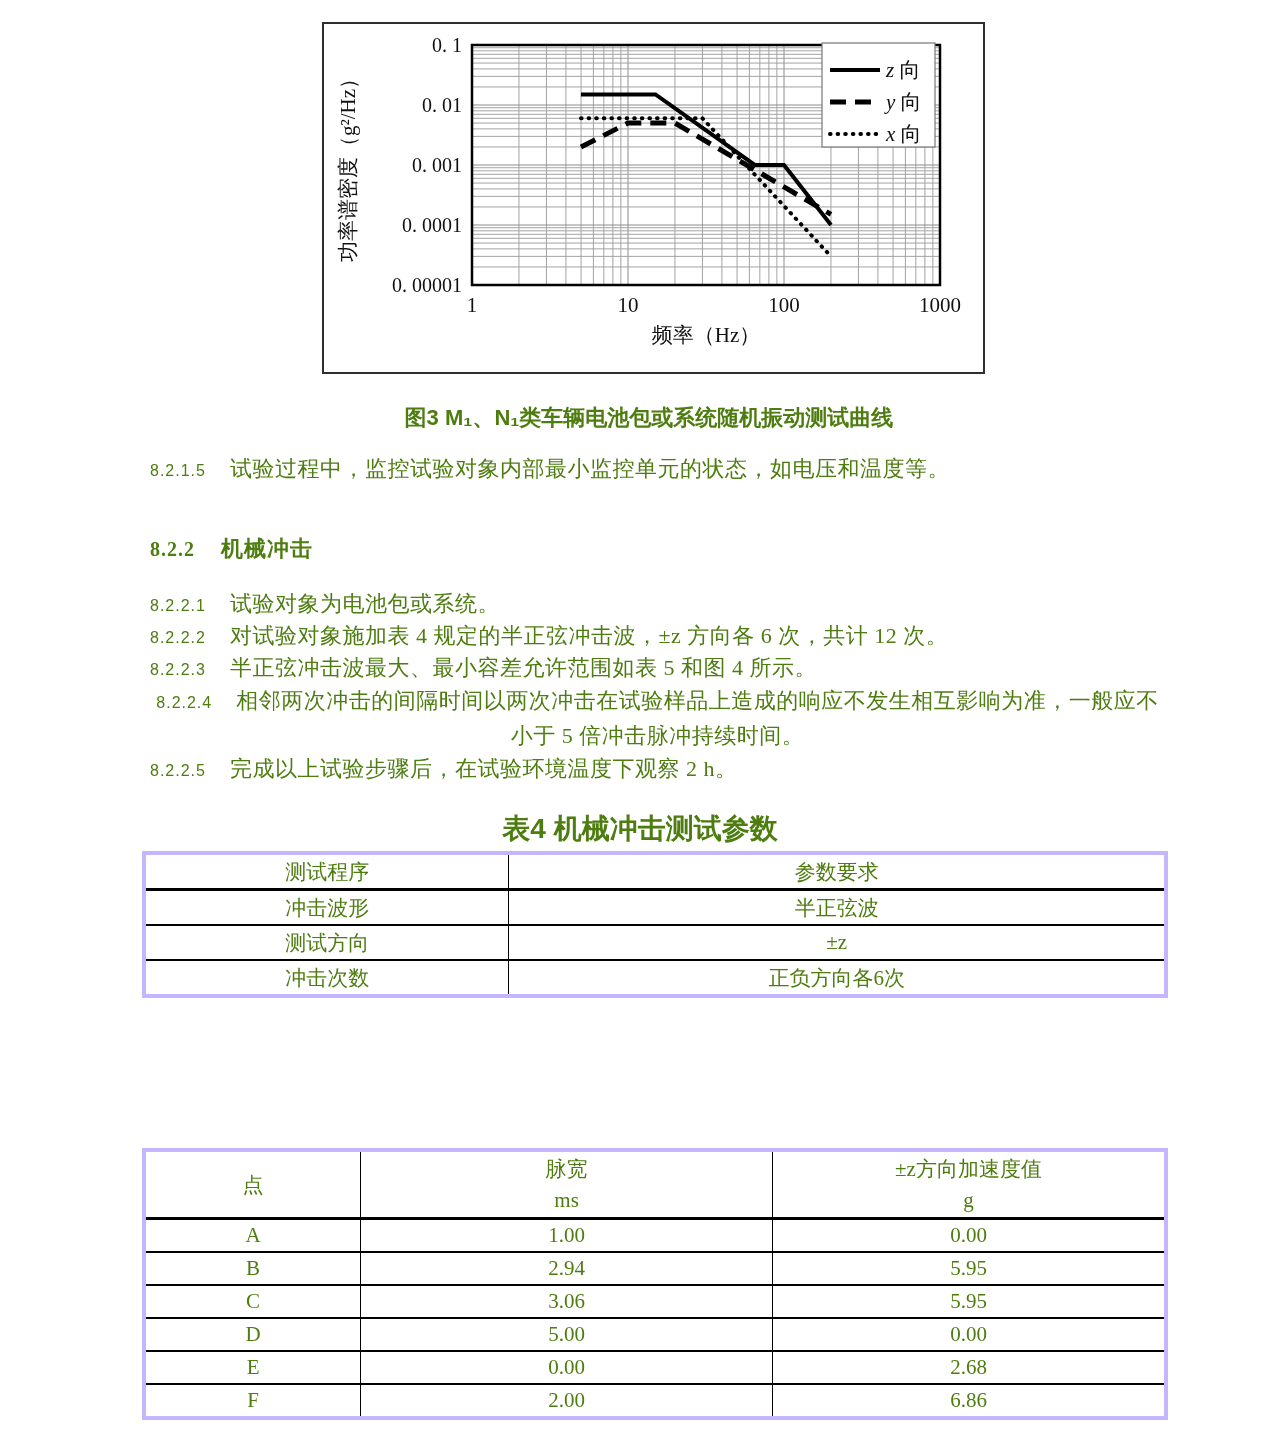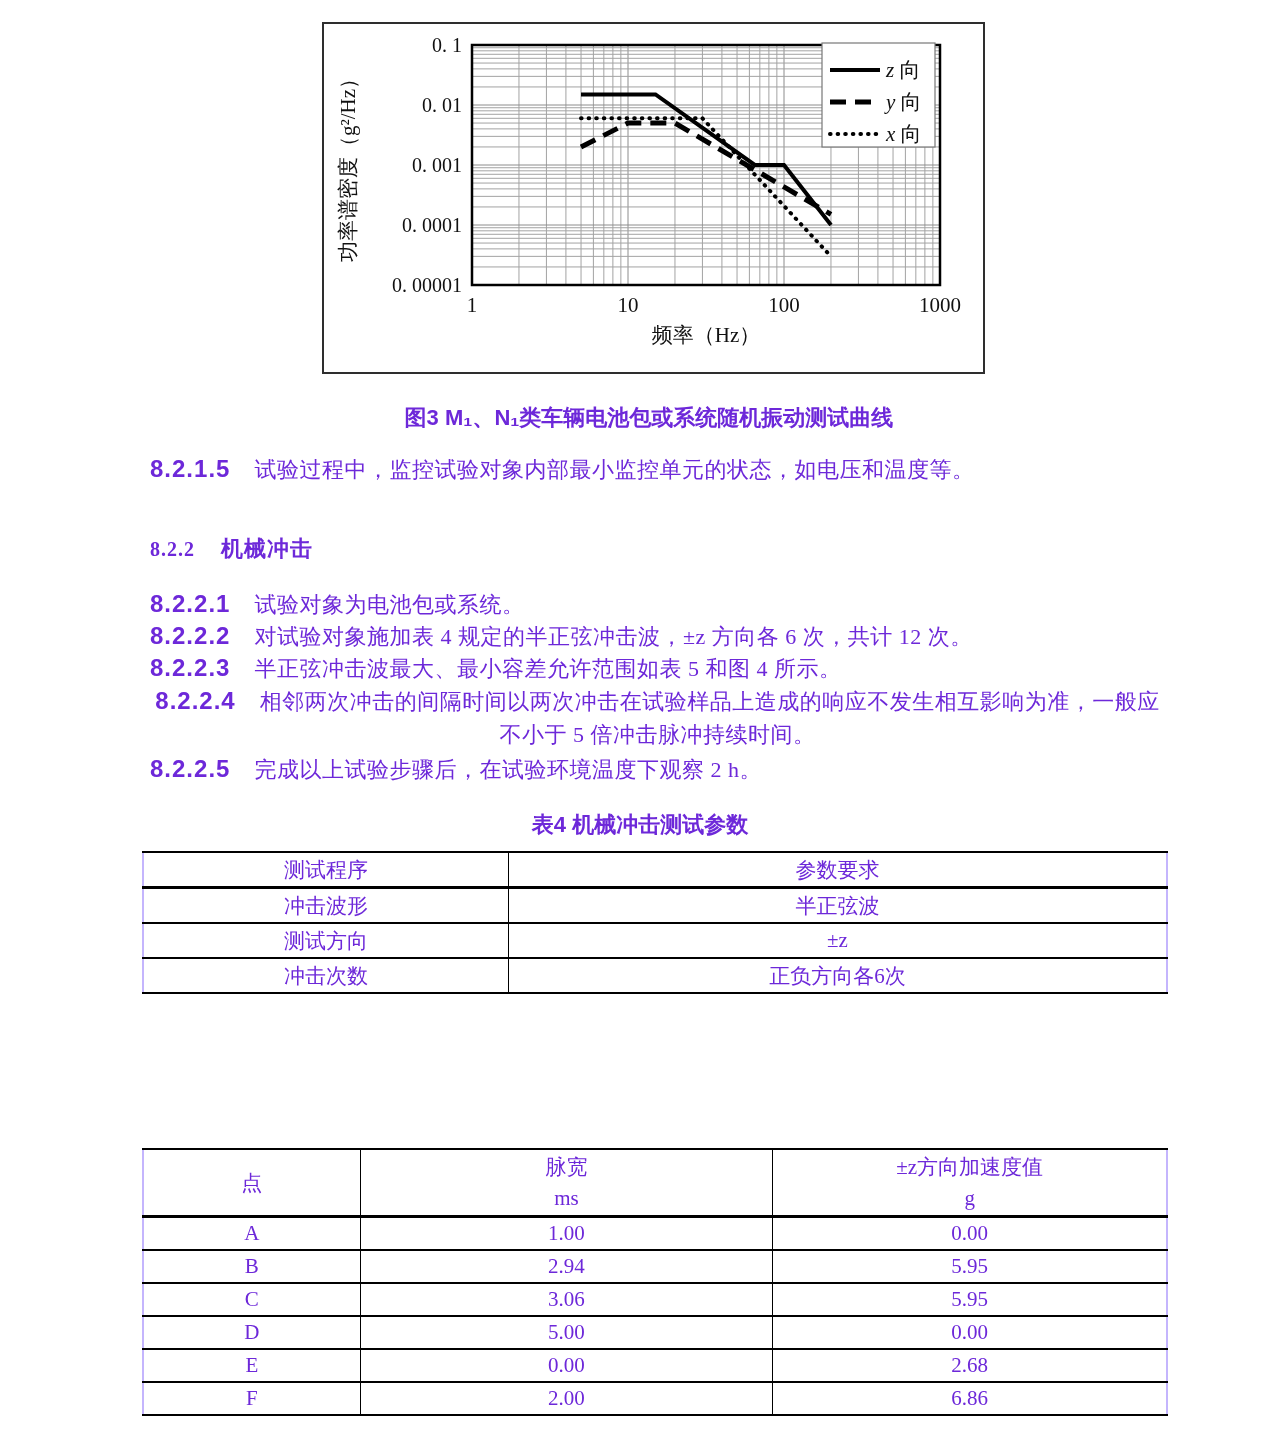--- a/index.html
+++ b/index.html
@@ -1,46 +1,46 @@
 <!DOCTYPE html>
 <html><head>
 <meta charset="utf-8">
 <style>
   html,body{margin:0;padding:0;background:#fff;}
   .page{position:relative;width:1280px;height:1444px;background:#ffffff;
-        font-family:"Liberation Serif","DejaVu Serif",serif;color:#6d28d9;overflow:hidden;}
+        font-family:"Liberation Serif","DejaVu Serif",serif;color:#4d7c0f;overflow:hidden;}
 
   
   .figure-box{position:absolute;left:322px;top:22px;width:663px;height:352px;background:#fff;}
   .figure-box svg{display:block;width:663px;height:352px;}
   svg text{font-family:"Liberation Serif","DejaVu Serif",serif;fill:#111;}
 
   .fig-caption{position:absolute;left:9px;top:403px;width:1280px;text-align:center;
         font-family:"Liberation Sans","DejaVu Sans",sans-serif;font-weight:bold;font-size:22px;}
 
   
   .para{position:absolute;left:150px;width:1015px;font-size:22px;line-height:33px;letter-spacing:0.5px;}
-  .para .num{font-family:"Liberation Sans","DejaVu Sans",sans-serif;font-weight:700;
-        font-size:24px;letter-spacing:1px;margin-right:24px;}
+  .para .num{font-family:"Liberation Sans","DejaVu Sans",sans-serif;font-weight:400;
+        font-size:16px;letter-spacing:1px;margin-right:24px;}
   .p0{top:452px;} .p1{top:487px;}
   .sec-heading{position:absolute;left:150px;top:534px;font-size:22px;
         font-family:Liberation Serif, serif;font-weight:bold;letter-spacing:1px;}
   .sec-heading .num{margin-right:26px;font-size:20px;}
   .p2{top:587px;} .p3{top:619px;} .p4{top:651px;} .p5{top:684px;text-align:center;} .p6{top:752px;}
 
   
   .tbl-title{position:absolute;left:0;width:1280px;text-align:center;
-        font-family:"Liberation Sans","DejaVu Sans",sans-serif;font-weight:bold;font-size:22px;}
+        font-family:"Liberation Sans","DejaVu Sans",sans-serif;font-weight:bold;font-size:28px;}
   .t4-title{top:810px;} .t5-title{top:1103px;}
   table{position:absolute;left:142px;width:1026px;border-collapse:collapse;background:#fff;
         table-layout:fixed;font-size:21px;}
   td,th{border-top:2px solid #000;border-bottom:2px solid #000;
         border-left:1px solid #000;border-right:1px solid #000;
         text-align:center;vertical-align:middle;font-weight:normal;padding:0;}
-  table{border:2px solid #c4b5fd;}
+  table{border:4px solid #c4b5fd;}
   thead th{border-bottom:3px solid #000;}
   .table4{top:851px;} .table4 td,.table4 th{height:33px;}
   .table5{top:1148px;} .table5 thead th{height:65px;} .table5 td{height:31px;}
   .hdr2{line-height:31px;}
 </style>
 </head>
 <body>
 
 <div class="page">
 

